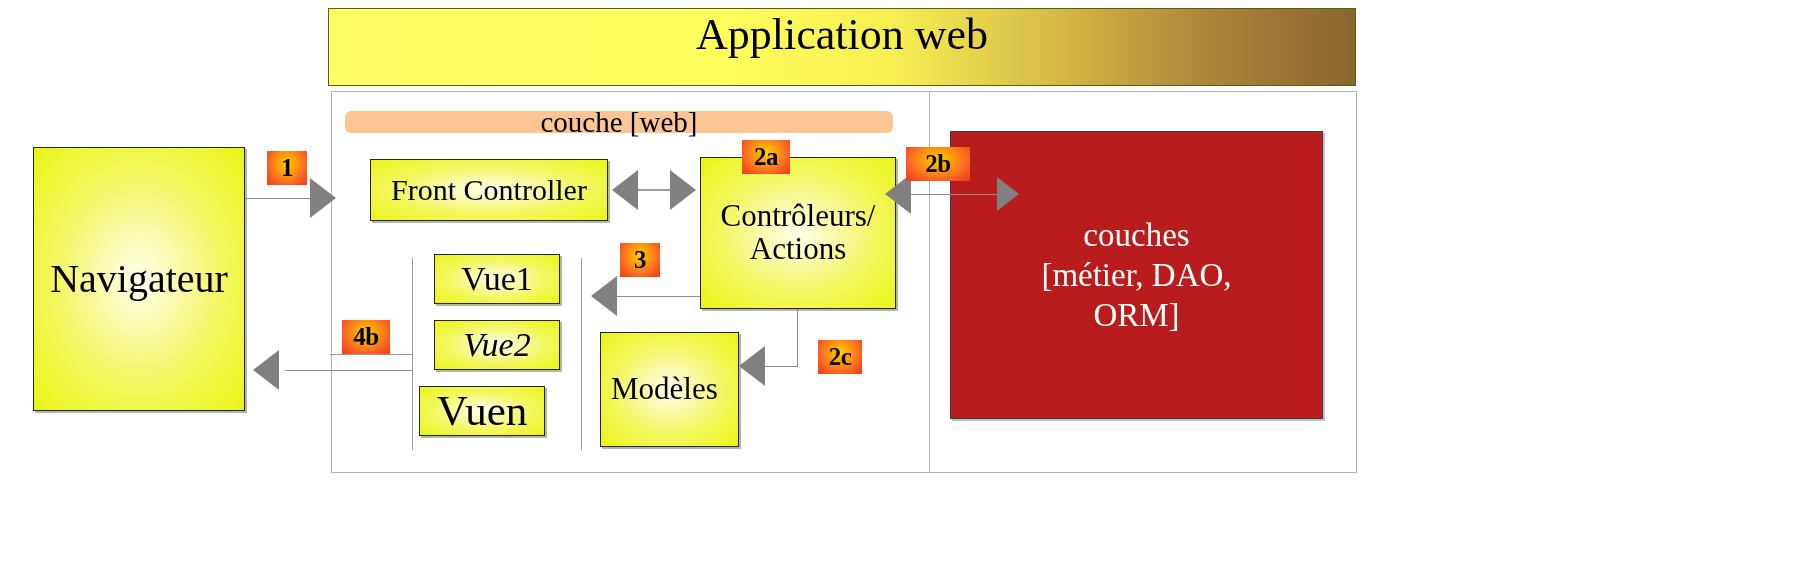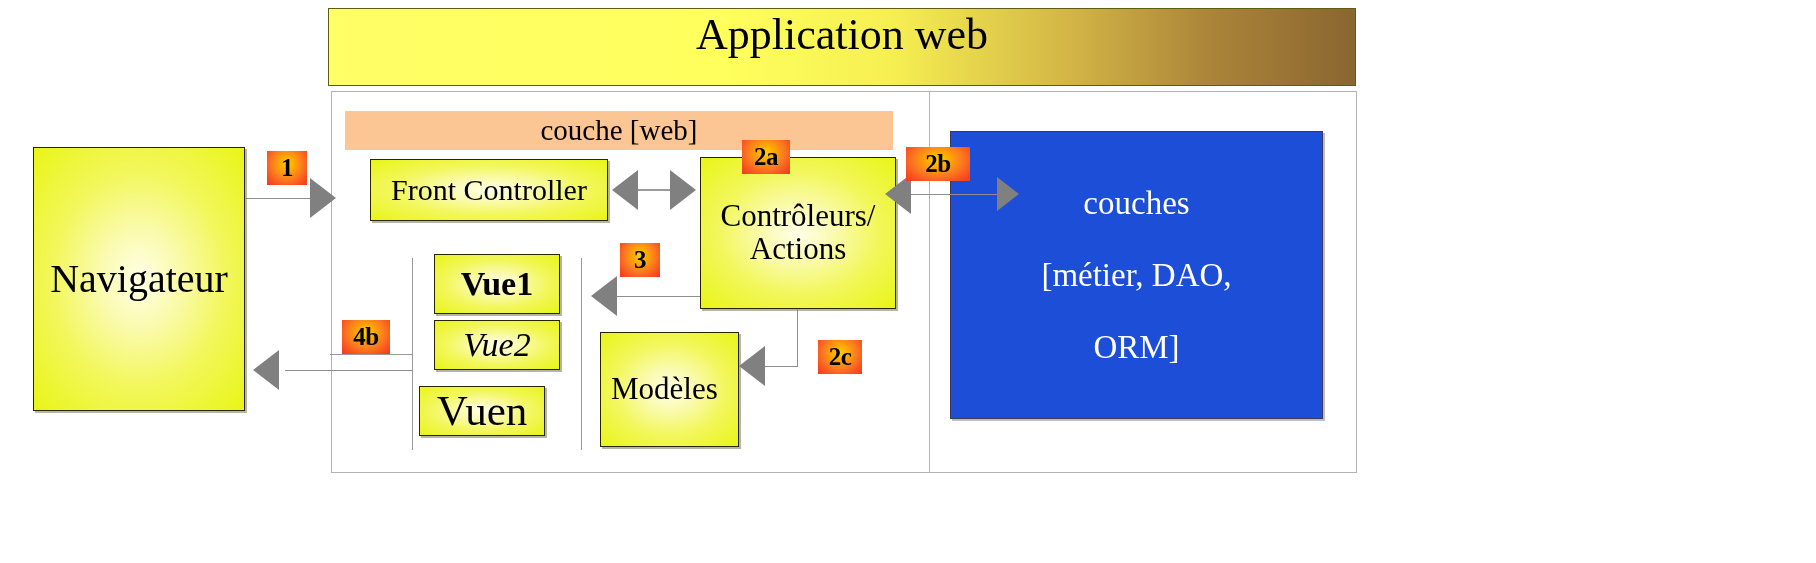--- a/index.html
+++ b/index.html
@@ -83,30 +83,29 @@
     justify-content: center;
     color: #000000;
     font-size: 29px;
   }
 
   
   .purple {
     position: absolute;
     box-sizing: border-box;
     border: 1px solid #3a3a58;
-    background: #1d4ed8;
+    background: #b91c1c;
     display: flex;
     align-items: center;
     justify-content: center;
     text-align: center;
     color: #ffffff;
     font-size: 33px;
     line-height: 1.22;
     box-shadow: 2px 2px 0 rgba(70,70,90,0.35);
-    gap: 32px;
   }
 
   
   .badge {
     position: absolute;
     box-sizing: border-box;
     background: radial-gradient(ellipse at 50% 38%,
                 #ffd200 0%, #ffae00 22%, #fb7820 55%,
                 #f8521f 78%, #f23a1b 100%);
     display: flex;
@@ -161,21 +160,21 @@
 <div id="canvas">
 
   <div class="appweb" style="left:328px; top:8px; width:1028px; height:78px;">
     <span>Application web</span>
   </div>
 
   <div class="frame" style="left:331px; top:91px; width:1026px; height:382px;"></div>
 
   <div class="vdiv" style="left:929px; top:91px; height:382px;"></div>
 
-  <div class="couche-web" style="left:345px; top:111px; width:548px; height:39px;">
+  <div class="couche-web" style="left:345px; top:111px; width:548px; height:22px;border-radius:6px;">
     <span>couche [web]</span>
   </div>
 
   <div class="ybox" style="left:33px; top:147px; width:212px; height:264px; font-size:40px;">
     <span>Navigateur</span>
   </div>
 
 
   <div class="ybox" style="left:370px; top:159px; width:238px; height:62px; font-size:30px;">
     <span>Front Controller</span>
@@ -183,21 +182,21 @@
 
   <div class="ybox" style="left:700px; top:157px; width:196px; height:152px; font-size:31px; flex-direction:column;">
     <span>Contrôleurs/</span>
     <span>Actions</span>
   </div>
 
   <div class="ybox" style="left:600px; top:332px; width:139px; height:115px; font-size:31px; justify-content:flex-start; padding-left:10px;">
     <span>Modèles</span>
   </div>
 
-  <div class="ybox" style="left:434px; top:254px; width:126px; height:60px; font-size:34px;font-weight:bold;">
+  <div class="ybox" style="left:434px; top:254px; width:126px; height:50px; font-size:34px;">
     <span>Vue1</span>
   </div>
   <div class="ybox" style="left:434px; top:320px; width:126px; height:50px; font-size:34px;font-style:italic;">
     <span>Vue2</span>
   </div>
   <div class="ybox" style="left:419px; top:386px; width:126px; height:50px; font-size:43px;">
     <span>Vuen</span>
   </div>
 
   <div class="vline" style="left:412px; top:258px; height:192px;"></div>

